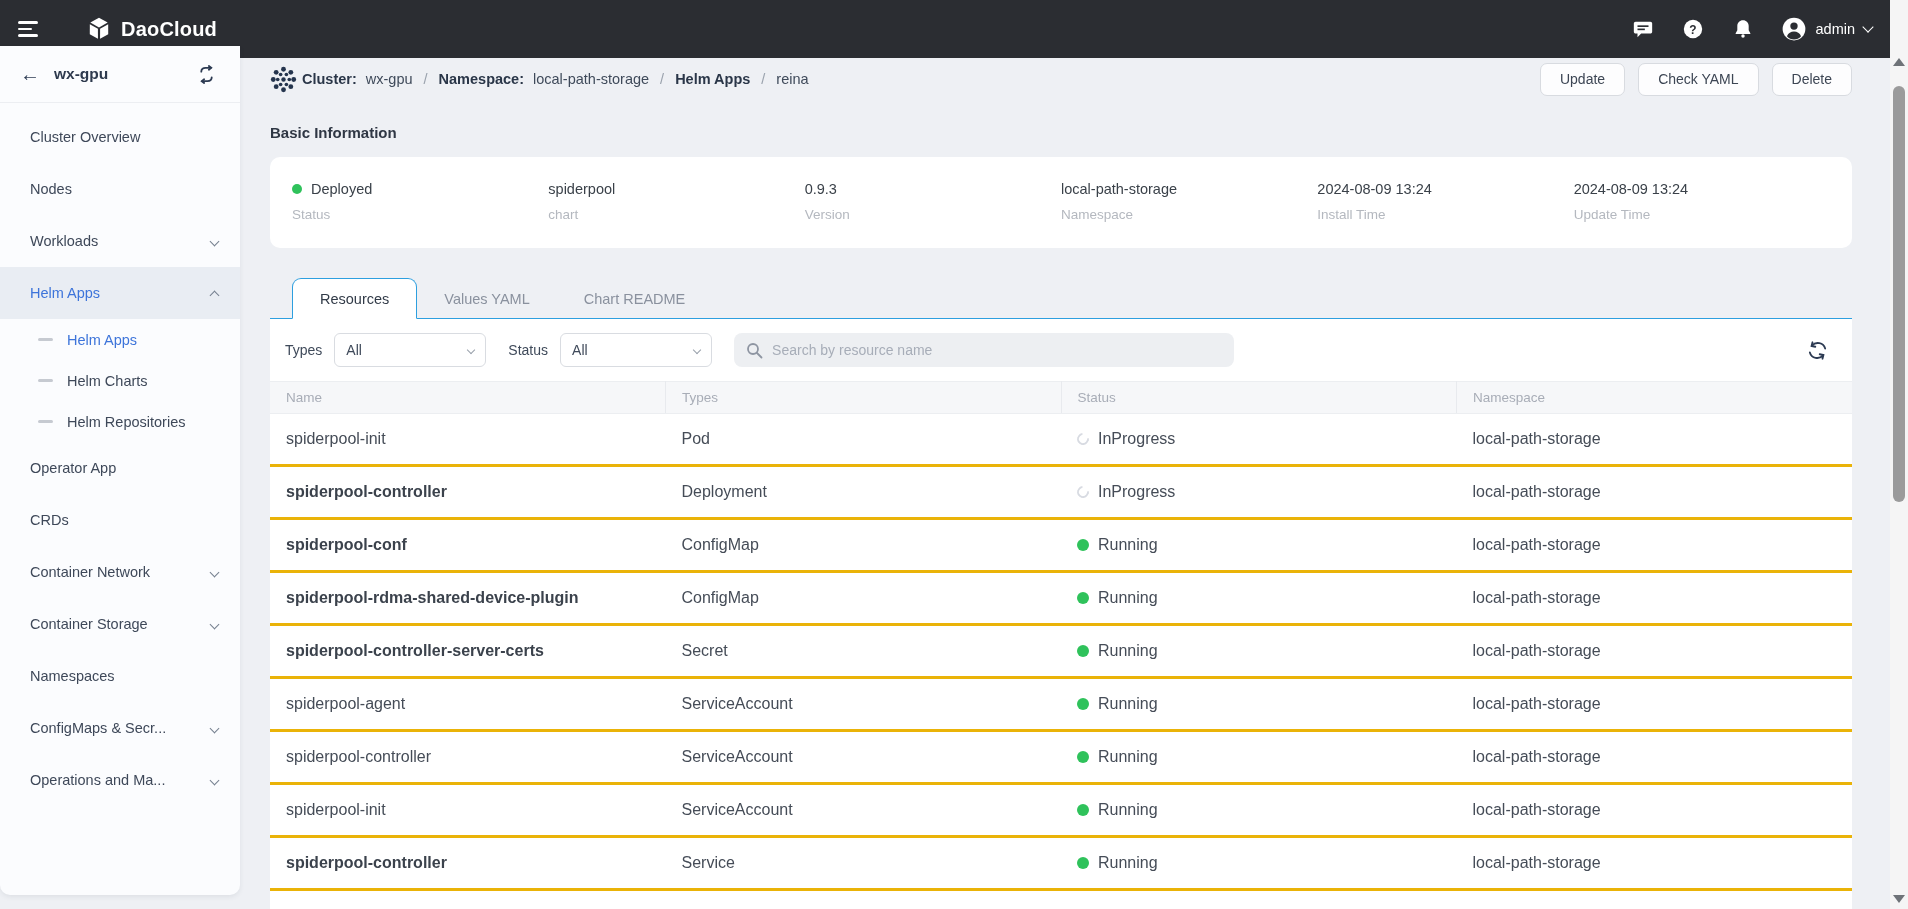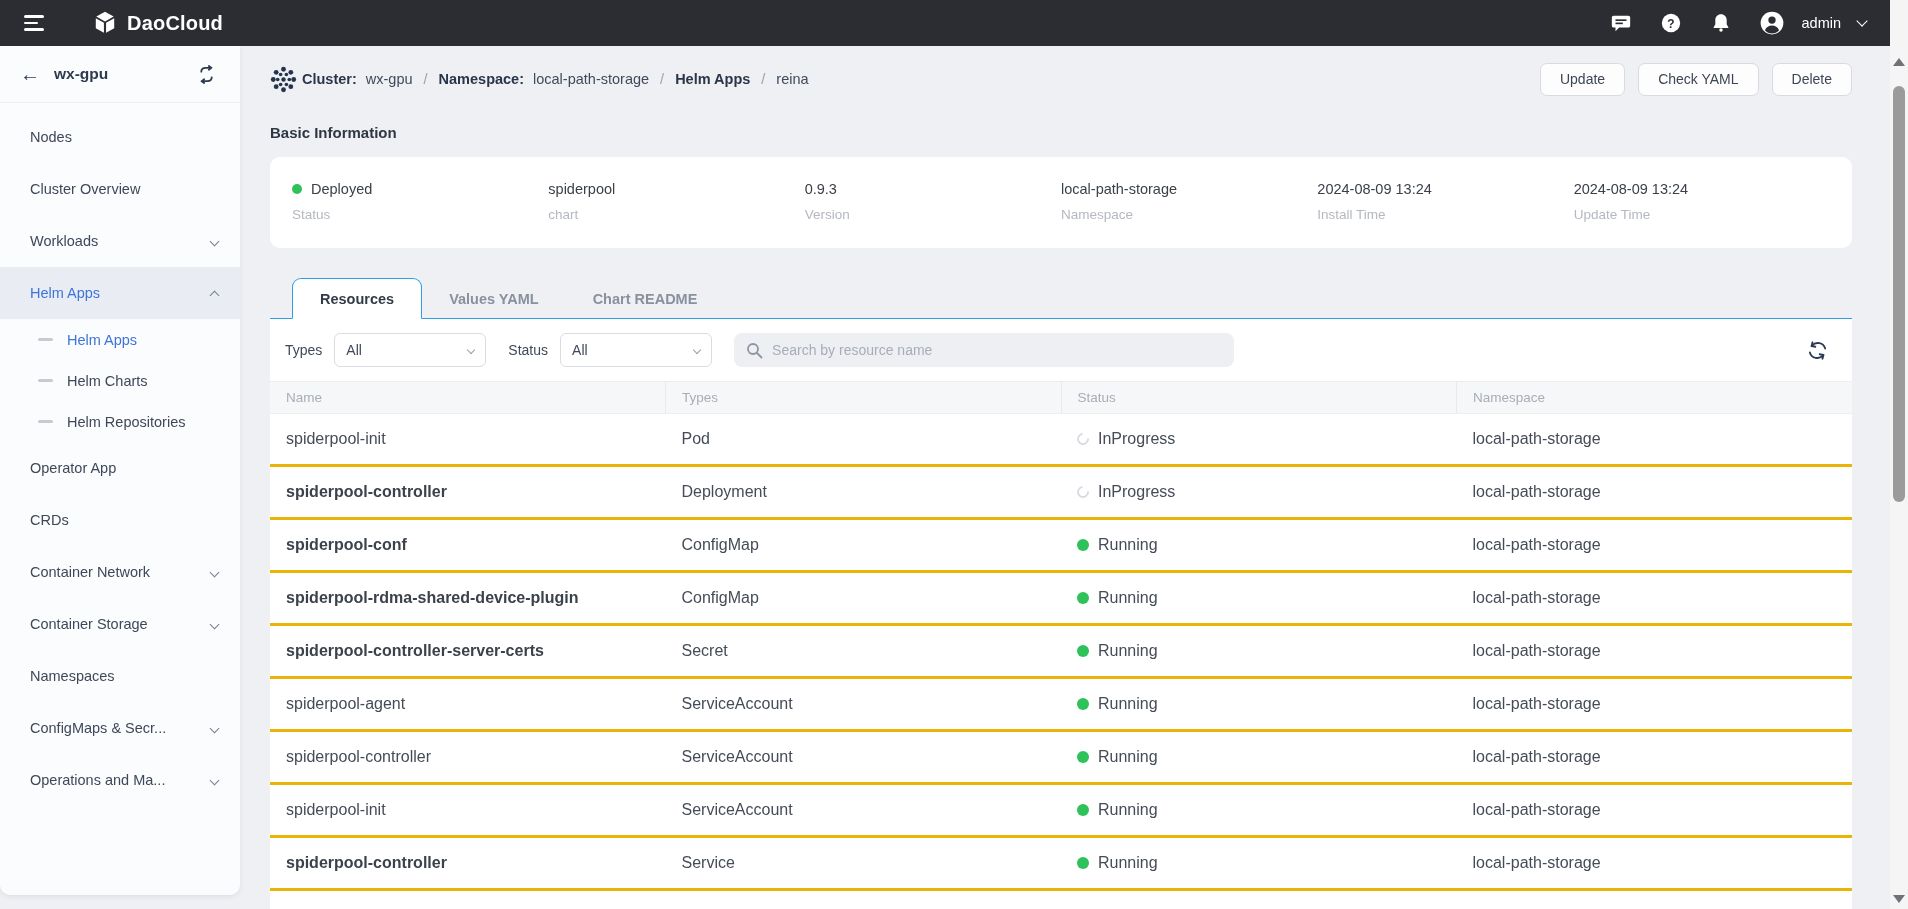--- a/index.html
+++ b/index.html
@@ -6,32 +6,32 @@
   html,body { width:1908px; height:909px; overflow:hidden; }
   body {
     font-family:"Liberation Sans", sans-serif;
     background:#eef0f4;
     color:#3f4a5a;
     position:relative;
   }
 
   
   .topbar {
-    position:absolute; top:0; left:0; right:18px; height:46px;
+    position:absolute; top:0; left:0; right:18px; height:58px;
     background:#2b2d32; display:flex; align-items:center;
-    padding:0 24px; color:#fff;
+    padding:0 18px; color:#fff;
   }
   .hamburger { width:20px; display:flex; flex-direction:column; gap:4px; cursor:pointer; }
   .hamburger span { height:2.5px; background:#fff; border-radius:2px; }
   .hamburger span:nth-child(2){ width:70%; }
   .brand { display:flex; align-items:center; gap:9px; margin-left:48px; }
   .brand-name { font-size:20px; font-weight:700; letter-spacing:.2px; }
   .topbar-right { margin-left:auto; display:flex; align-items:center; gap:26px; }
   .tb-icon { width:24px; height:24px; display:flex; align-items:center; justify-content:center; cursor:pointer; }
-  .tb-user { display:flex; align-items:center; gap:17px; cursor:pointer; }
+  .tb-user { display:flex; align-items:center; gap:9px; cursor:pointer; }
   .tb-user-name { font-size:14.5px; }
   .chev { display:inline-block; width:7px; height:7px;
     border-right:1.7px solid currentColor; border-bottom:1.7px solid currentColor;
     transform:rotate(45deg); }
   .chev.up { transform:rotate(-135deg); position:relative; top:2px; }
   .topbar .chev { color:#fff; width:8px; height:8px; position:relative; top:-2px; }
 
   
   .scroll-col { position:absolute; top:0; right:0; bottom:0; width:18px; background:#f5f5f5; }
   .sc-up, .sc-down { position:absolute; left:3px; width:0; height:0;
@@ -82,21 +82,21 @@
     padding:24px 22px 26px; display:flex; }
   .info-field { flex:1; }
   .info-value-row { display:flex; align-items:center; gap:9px; font-size:14.5px; color:#3a4149; }
   .info-label { margin-top:10px; font-size:13.5px; color:#b4b8bf; }
   .dot { width:10px; height:10px; border-radius:50%; flex:none; }
   .dot.green { background:#2fc25b; }
 
   .tabs { display:flex; margin-top:30px; padding-left:22px; position:relative; z-index:2;
     margin-bottom:-1px; }
   .tab { height:41px; display:flex; align-items:center; padding:0 27px;
-    font-size:14.5px; font-weight:700; color:#8a919e; cursor:pointer; }
+    font-size:14.5px; font-weight:400; color:#8a919e; cursor:pointer; }
   .tab.active { background:#fff; border:1px solid #2d9fdf; border-bottom:1px solid #fff;
     border-radius:9px 9px 0 0; color:#323b48; }
 
   .panel { background:#fff; border-top:1px solid #2d9fdf; position:relative; z-index:1;
     height:900px; }
   .filter-row { display:flex; align-items:center; padding:14px 15px; gap:10px; }
   .filter-label { font-size:14px; color:#3f4a5a; margin-right:2px; }
   .select { width:152px; height:34px; border:1px solid #d9dce1; border-radius:6px;
     background:#fff; display:flex; align-items:center; justify-content:space-between;
     padding:0 11px; font-size:14px; color:#3f4a5a; cursor:pointer; margin-right:12px; }
@@ -179,24 +179,24 @@
         <path d="M4.5 7 C4.5 4.2 6.5 3 9 3 H14.5"></path>
           <path d="M12.5 1 L15 3 L12.5 5" fill="none"></path>
         <path d="M15.5 13 C15.5 15.8 13.5 17 11 17 H5.5"></path>
           <path d="M7.5 15 L5 17 L7.5 19" fill="none"></path>
       </svg>
     </span>
   </div>
   <div class="sb-divider"></div>
   <div class="nav">
     <div class="nav-item">
+      <span class="nav-label">Cluster Overview</span>
+    </div>
+    <div class="nav-item">
       <span class="nav-label">Nodes</span>
-    </div>
-    <div class="nav-item">
-      <span class="nav-label">Cluster Overview</span>
     </div>
     <div class="nav-item">
       <span class="nav-label">Workloads</span>
       <span class="chev"></span>
     </div>
     <div class="nav-item active-parent">
       <span class="nav-label">Helm Apps</span>
       <span class="chev up"></span>
     </div>
     <div class="nav-item sub active">

